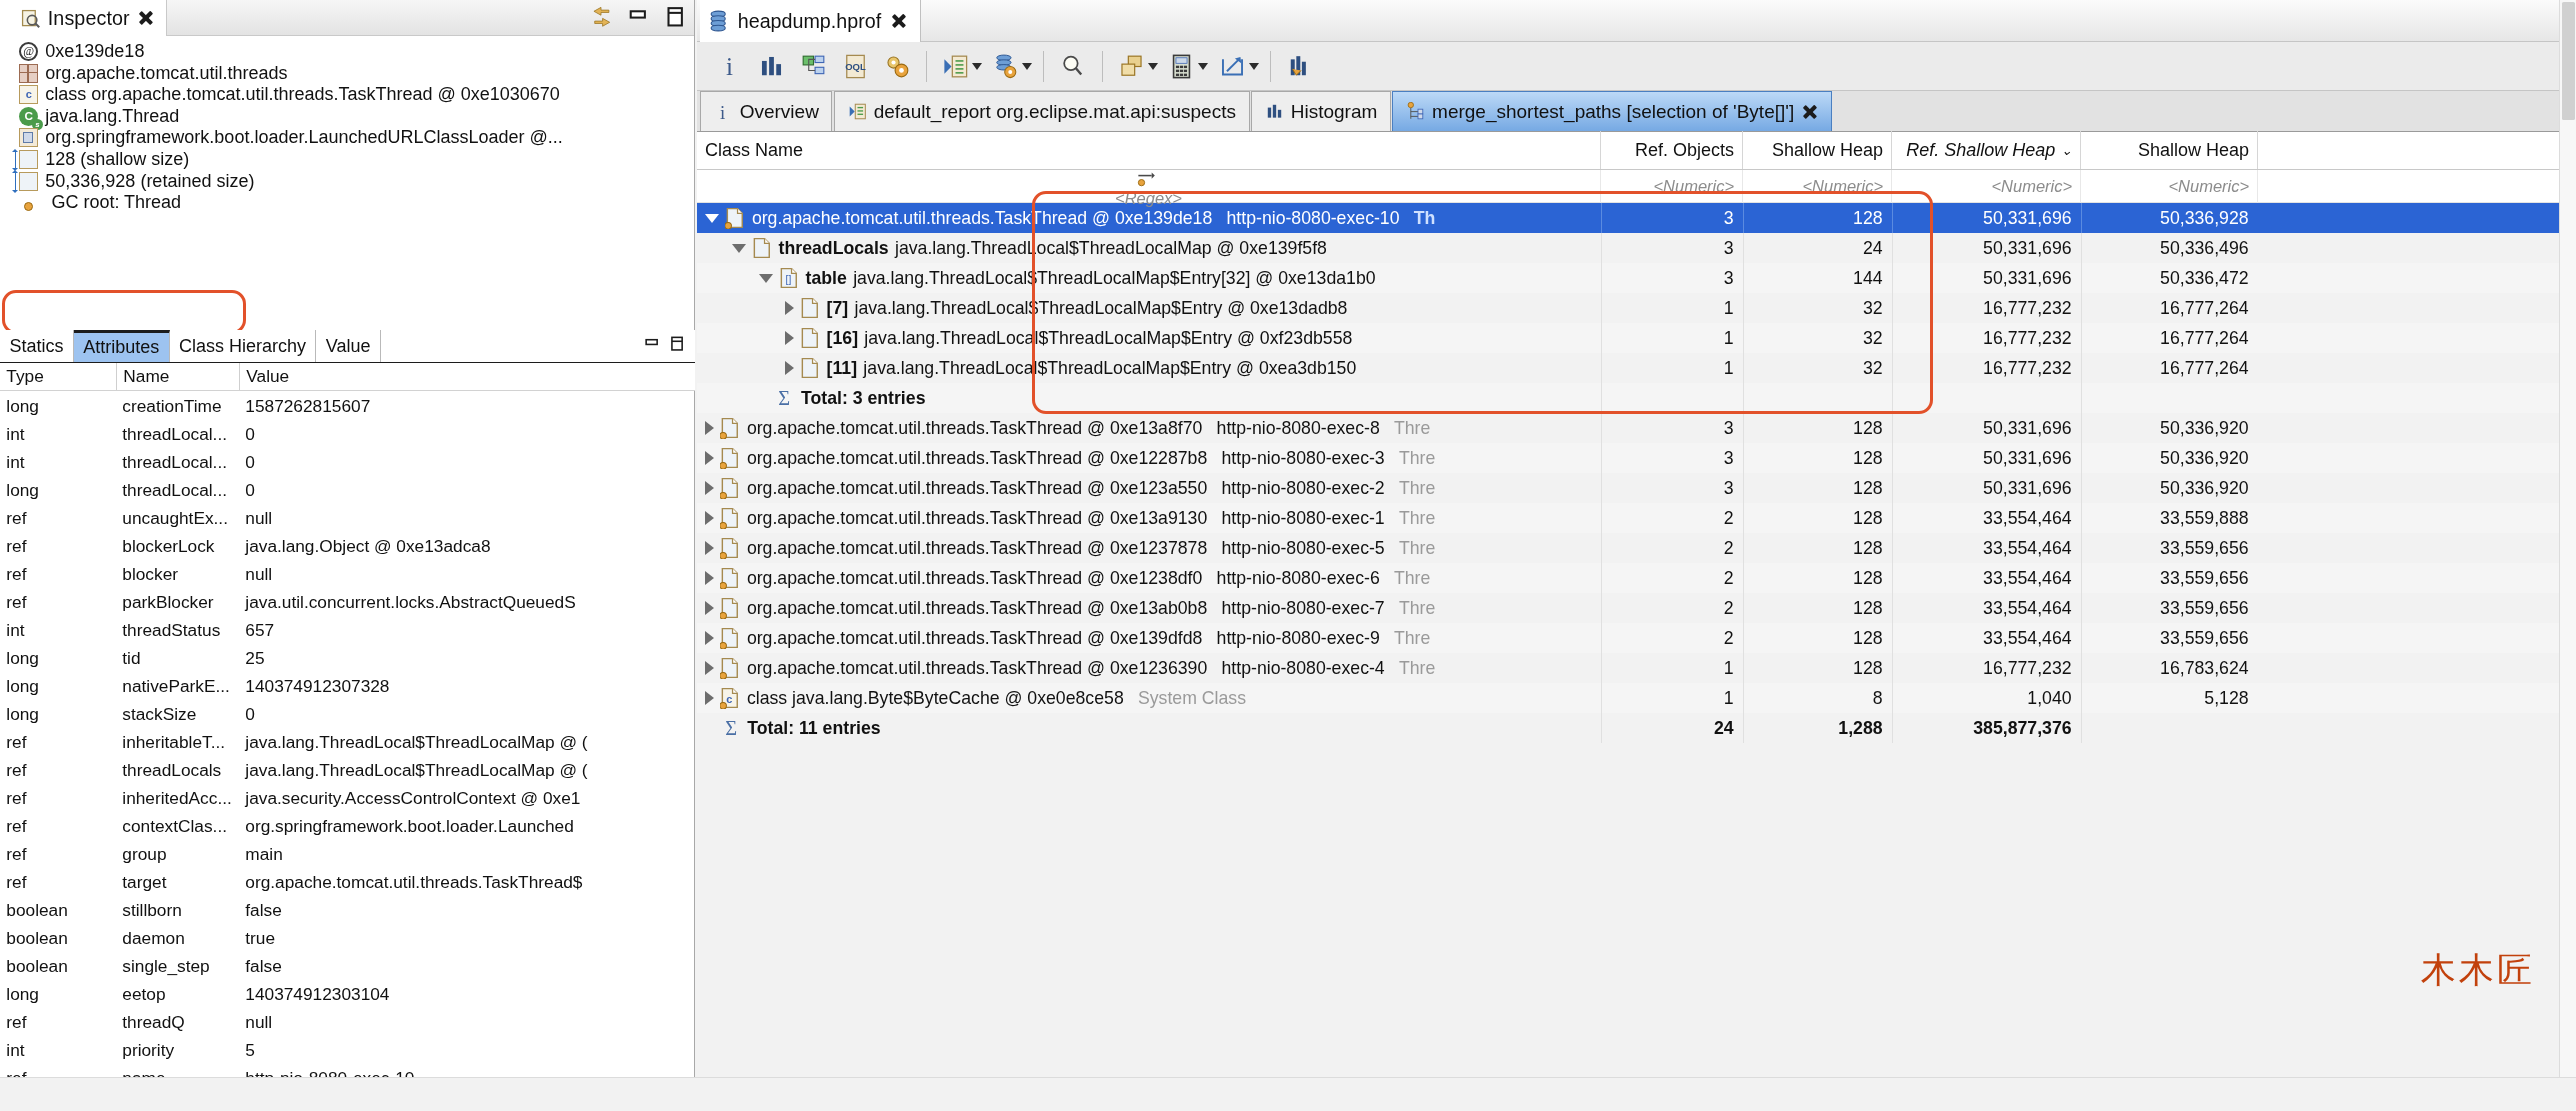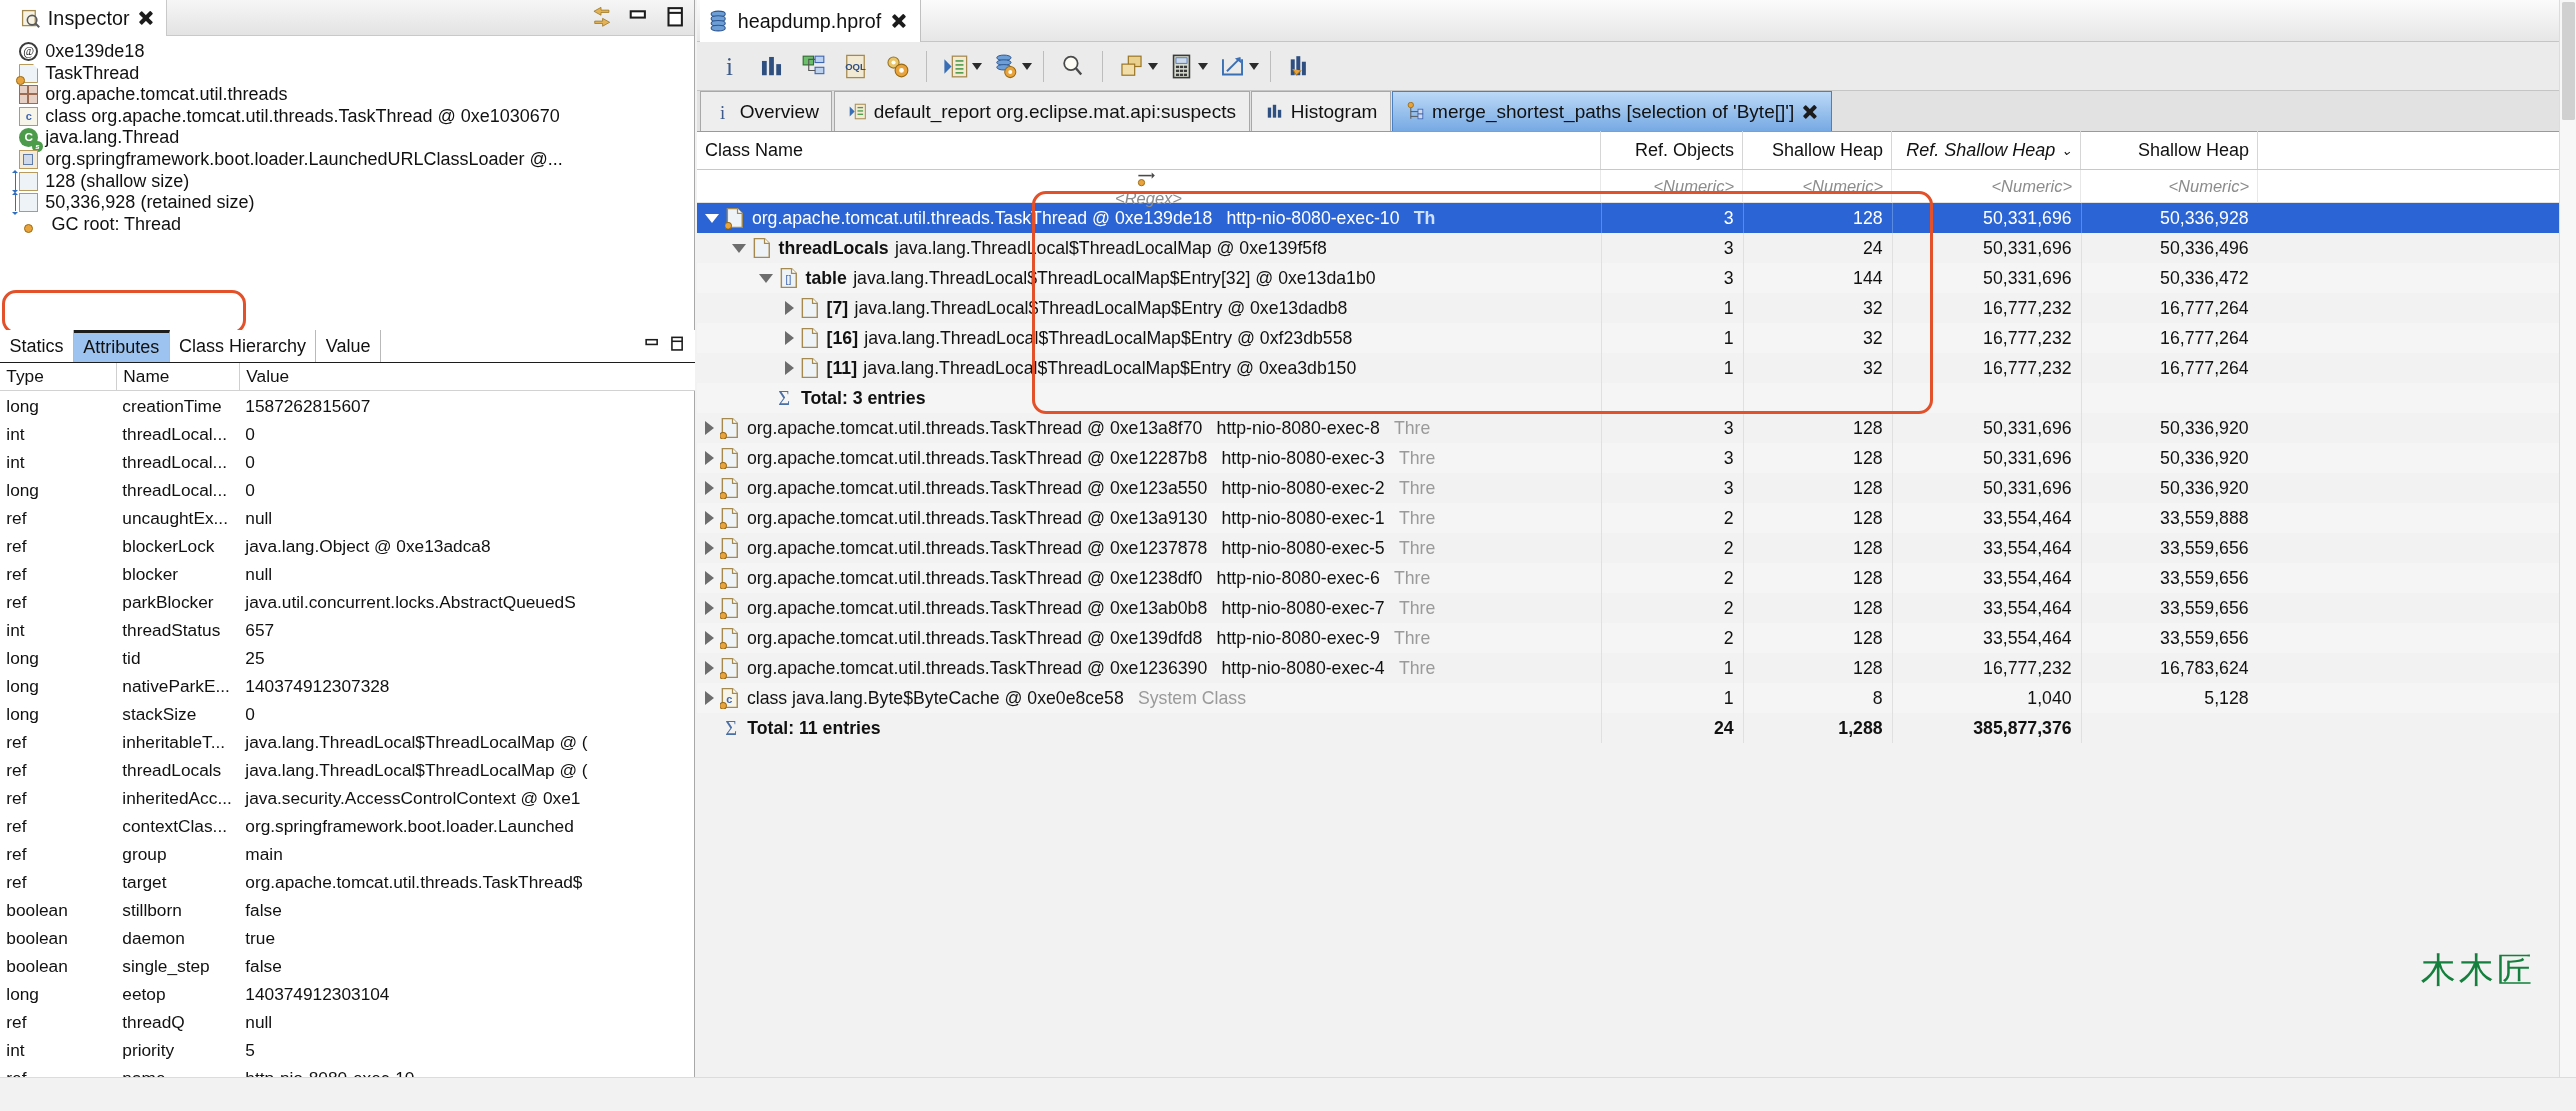--- a/index.html
+++ b/index.html
@@ -261,21 +261,21 @@
   .trow.sel .twist.open { border-top-color:#ffffff; }
   .twist.blank { border:none; width:9.4px; }
   .gray { color:#9a9a9a; }
   .trow.sel .gray { color:#cfe0ff; }
   .bold { font-weight:bold; }
 
   #callout-tree { left: 335px; top: 191px; width: 901px; height: 223px; z-index: 30; }
 
   .watermark {
     position:absolute; right:41px; top:947px;
-    font-size:35px; color:#15803d; letter-spacing:3.1px;
+    font-size:35px; color:#c2410c; letter-spacing:3.1px;
     font-family:"DejaVu Sans", sans-serif;
   }
   .urlmark {
     position:absolute; right:9.4px; bottom:12.6px;
     font-size:16.5px; color:#e4e4e4;
   }
   .vscroll {
     position:absolute; right:0; top:0; width:17.3px; height:1112px;
     background:#f7f7f7; border-left:0.8px solid #dcdcdc;
   }
@@ -326,26 +326,20 @@
       </div>
     </div>
 
     <div class="insp-body">
 
       <div class="insp-row">
         <span class="ico at">@</span>
         <span>0xe139de18</span>
       </div>
 
-      <div class="insp-row">
-        <span class="ico doc">
-            <i class="dot"></i>
-          </span>
-        <span>TaskThread</span>
-      </div>
 
       <div class="insp-row">
         <span class="ico pkg"></span>
         <span>org.apache.tomcat.util.threads</span>
       </div>
 
       <div class="insp-row">
         <span class="ico classdoc">c</span>
         <span>class org.apache.tomcat.util.threads.TaskThread @ 0xe1030670</span>
       </div>

